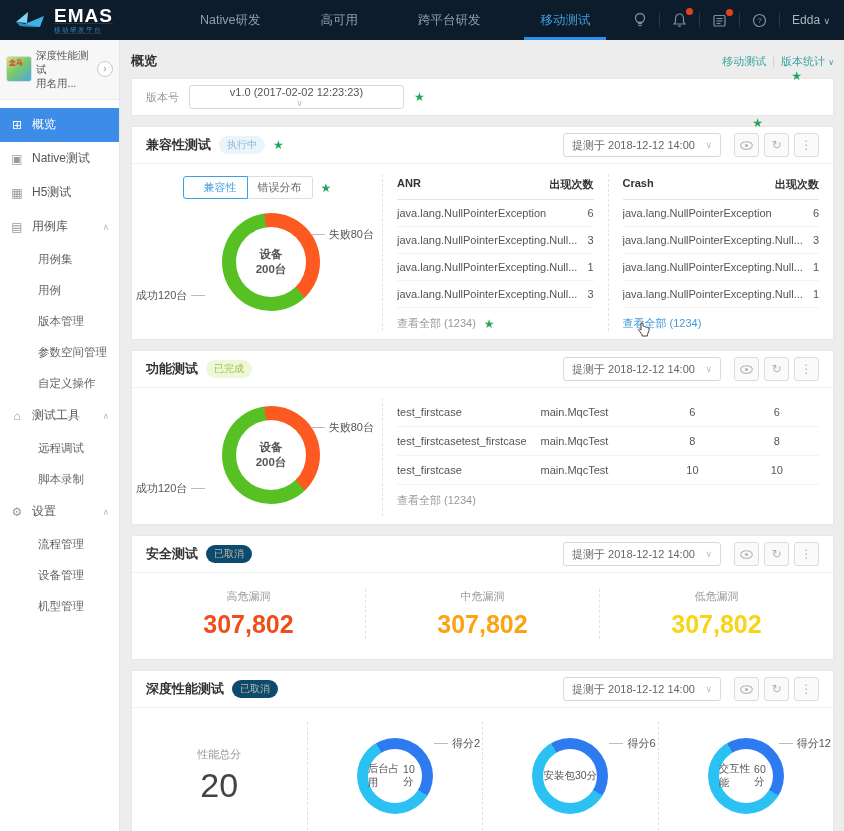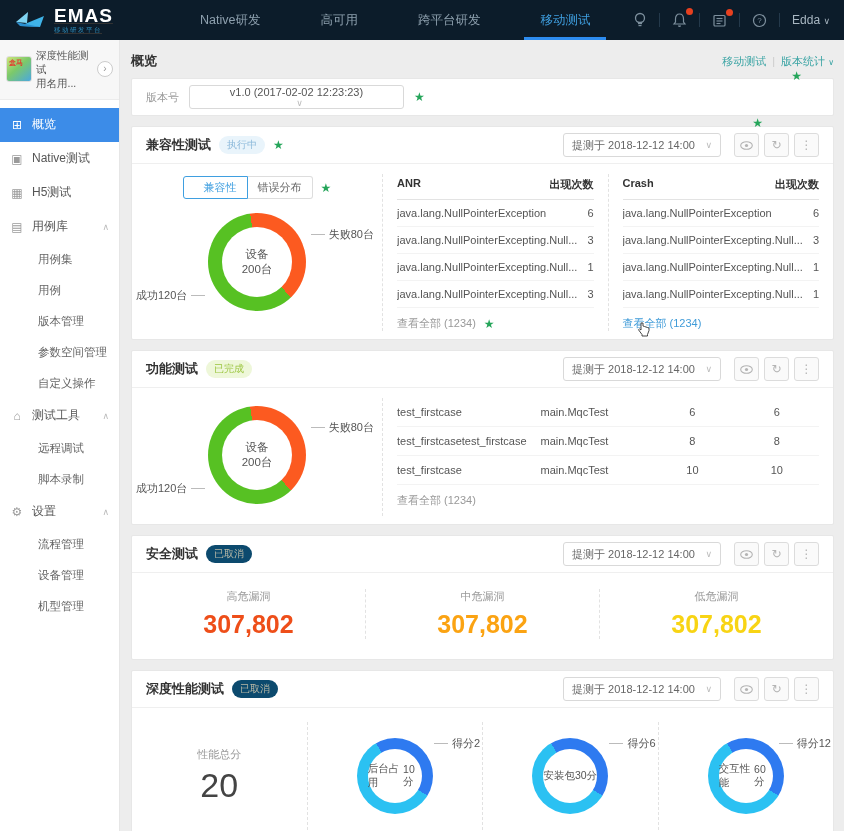--- a/index.html
+++ b/index.html
@@ -79,22 +79,22 @@
   .chart-col { width:222px; flex:none; }
   .tabs { display:flex; align-items:center; justify-content:center; margin:2px 0 6px; }
   .tabbtn { font-size:11px; padding:3px 10px; border:1px solid #ddd; background:#fff; color:#666; cursor:pointer; }
   .tabbtn.first { border-radius:3px 0 0 3px;padding-left:20px; }
   .tabbtn.last { border-radius:0 3px 3px 0; border-left:none; }
   .tabbtn.active { border:1px solid #3f9fe0; color:#3f9fe0; }
   .tabs .star { margin-left:8px; }
   .donut-wrap { position:relative; height:118px; }
   .donut { position:absolute; border-radius:50%; }
   .donut .hole { position:absolute; background:#fff; border-radius:50%; display:flex; flex-direction:column; align-items:center; justify-content:center; color:#555; }
-  .compat-donut { left:62px; top:8px; width:98px; height:98px;
-    background:conic-gradient(from -8deg,#fc5a20 0 40%,#57c123 40% 100%); }
+  .compat-donut { left:76px; top:8px; width:98px; height:98px;
+    background:conic-gradient(from -8deg,#fc5a20 0 40%,#57c123 40% 100%);font-weight:bold; }
   .compat-donut .hole { inset:14px; font-size:11.5px; }
   .dlabel { position:absolute; font-size:11px; color:#555; display:flex; align-items:center; }
   .dash { width:14px; height:1px; background:#bbb; margin:0 4px; }
   .lbl-fail { right:-6px; top:22px; }
   .lbl-succ { left:-10px; bottom:20px; }
 
   
   .mini-table { flex:1; font-size:11px; min-width:0; }
   .mt-head { display:flex; justify-content:space-between; font-weight:bold; color:#333; padding:3px 0 7px; border-bottom:1px solid #e3e3e3; }
   .mt-row { display:flex; justify-content:space-between; padding:7px 0; border-bottom:1px solid #f3f3f3; color:#555; }

